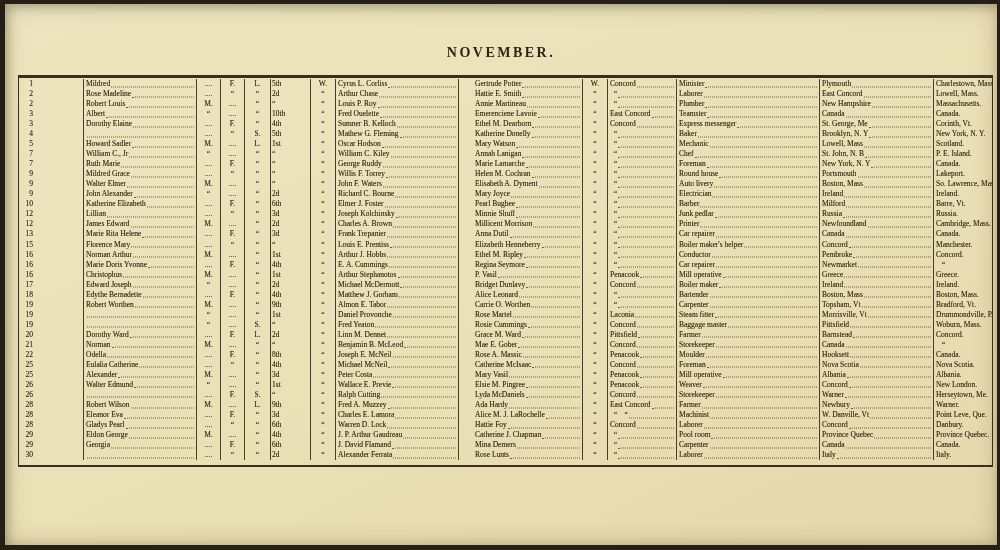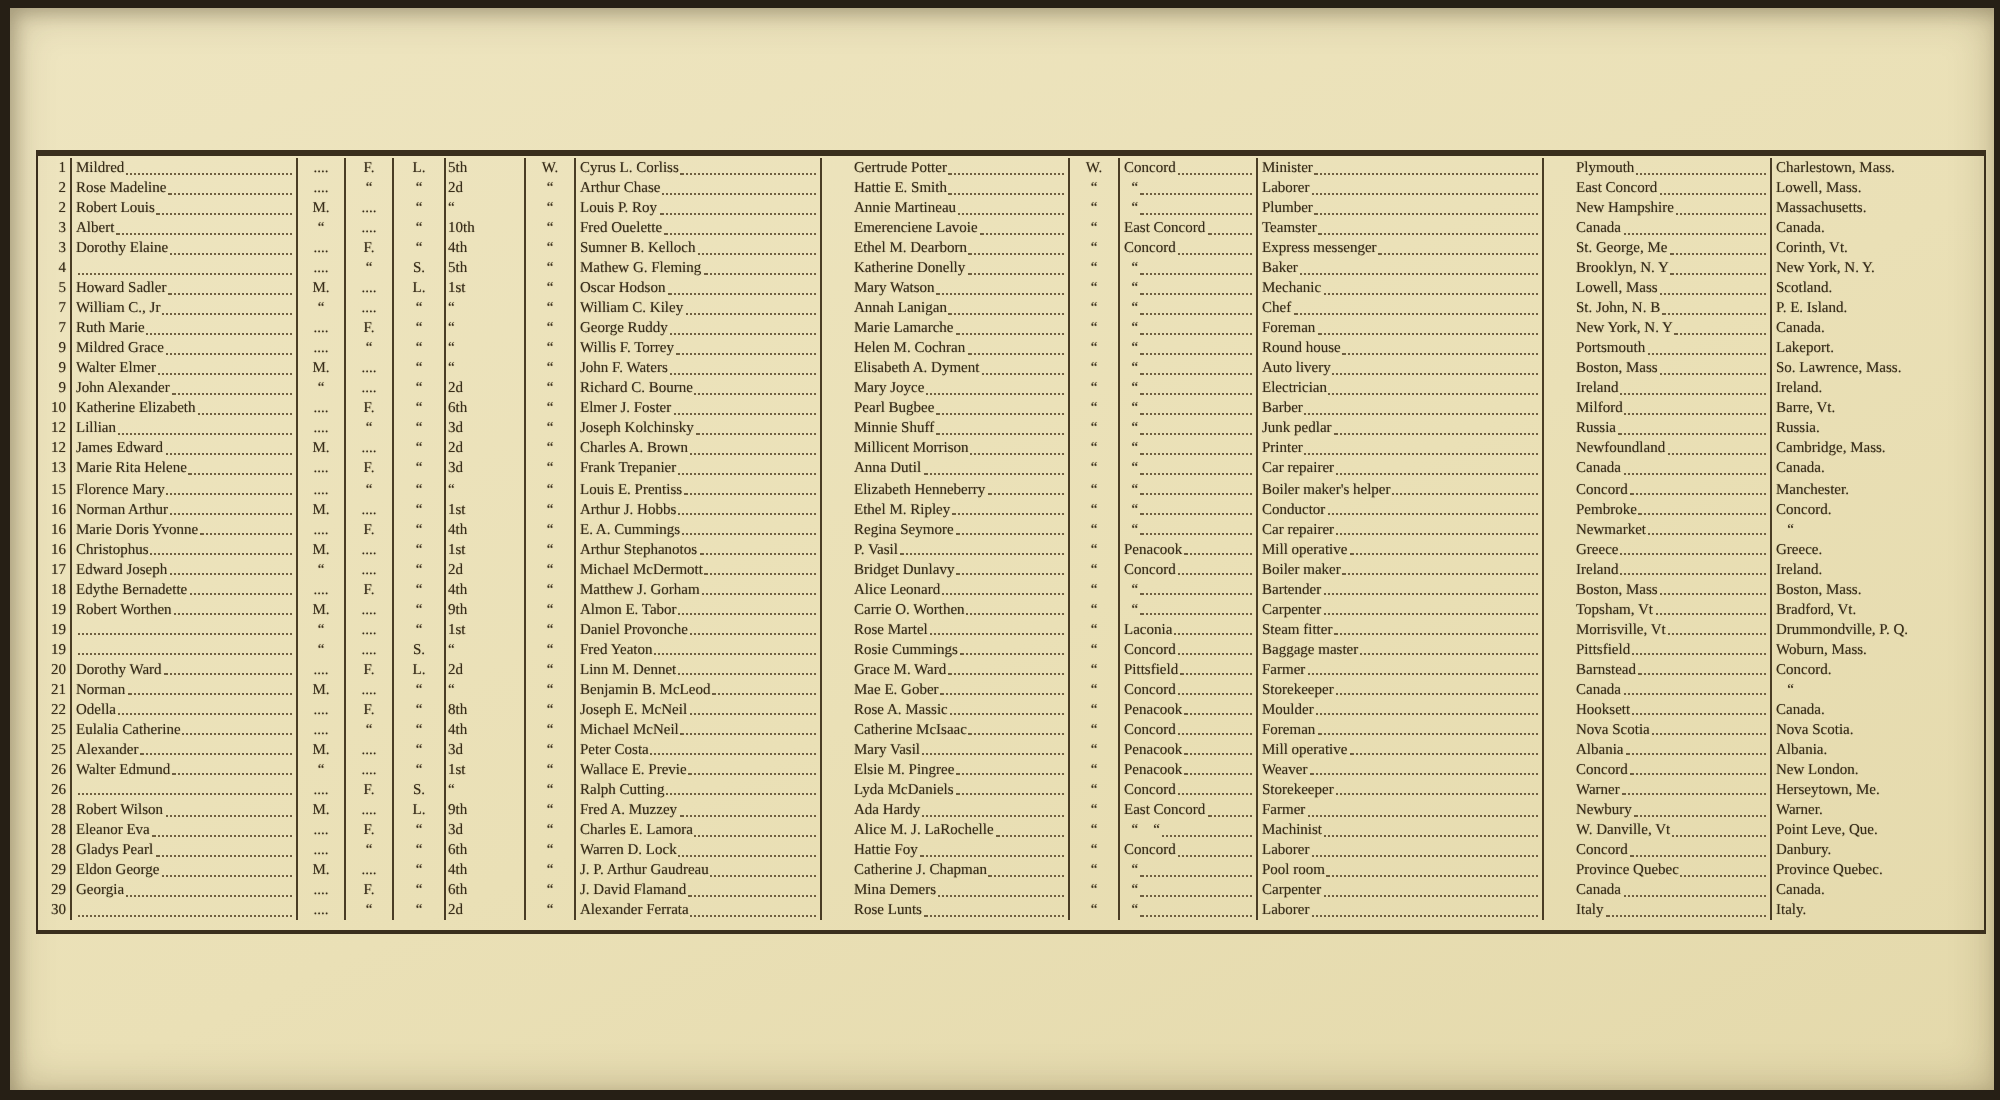--- a/index.html
+++ b/index.html
@@ -28,37 +28,38 @@
   .cell{
     box-sizing:border-box;border-left:1px solid #4a3d25;height:100%;
     display:flex;align-items:center;overflow:hidden;
     font-size:7.5px;line-height:10px;color:#382d19;padding:0 1px;
     text-shadow:0 0 .5px rgba(56,45,25,.55);
   }
   .cell:first-child{border-left:none;}
   .t{white-space:pre;}
   .lead{flex:1 1 4px;height:0;border-bottom:1.3px dotted #6f5f40;transform:translateY(2.5px);margin:0 1px;}
   .c-day {flex:0 0 16px;justify-content:flex-end;padding-right:2px;}
-  .c-name{flex:0 0 113px;padding-left:2px;}
+  .c-name{flex:0 0 113px;padding-left:2px;margin-left:48px;}
   .c-m   {flex:0 0 24px;justify-content:center;}
   .c-f   {flex:0 0 24px;justify-content:center;}
   .c-ls  {flex:0 0 26px;justify-content:center;}
   .c-no  {flex:0 0 40px;justify-content:flex-start;}
   .c-w   {flex:0 0 25px;justify-content:center;}
   .c-father{flex:0 0 123px;padding-left:2px;}
   .c-mother{flex:0 0 124px;padding-left:16px;}
   .c-res {flex:0 0 69px;padding-left:2px;}
   .c-occ {flex:0 0 143px;padding-left:2px;}
-  .c-fbp {flex:0 0 114px;padding-left:16px;}
+  .c-fbp {flex:0 0 114px;padding-left:2px;}
   .c-mbp {flex:1 1 0;padding-left:2px;}
 </style>
 </head>
 <body>
 
 <div class="sheet">
+  <h1 class="title">NOVEMBER.</h1>
   <div class="ledger">
     <div class="tbody">
         <div class="row">
     <div class="cell c-day">
             <span class="t">1</span>
           </div>
     <div class="cell c-name">
             <span class="t">Mildred</span>
             <span class="lead"></span>
           </div>

